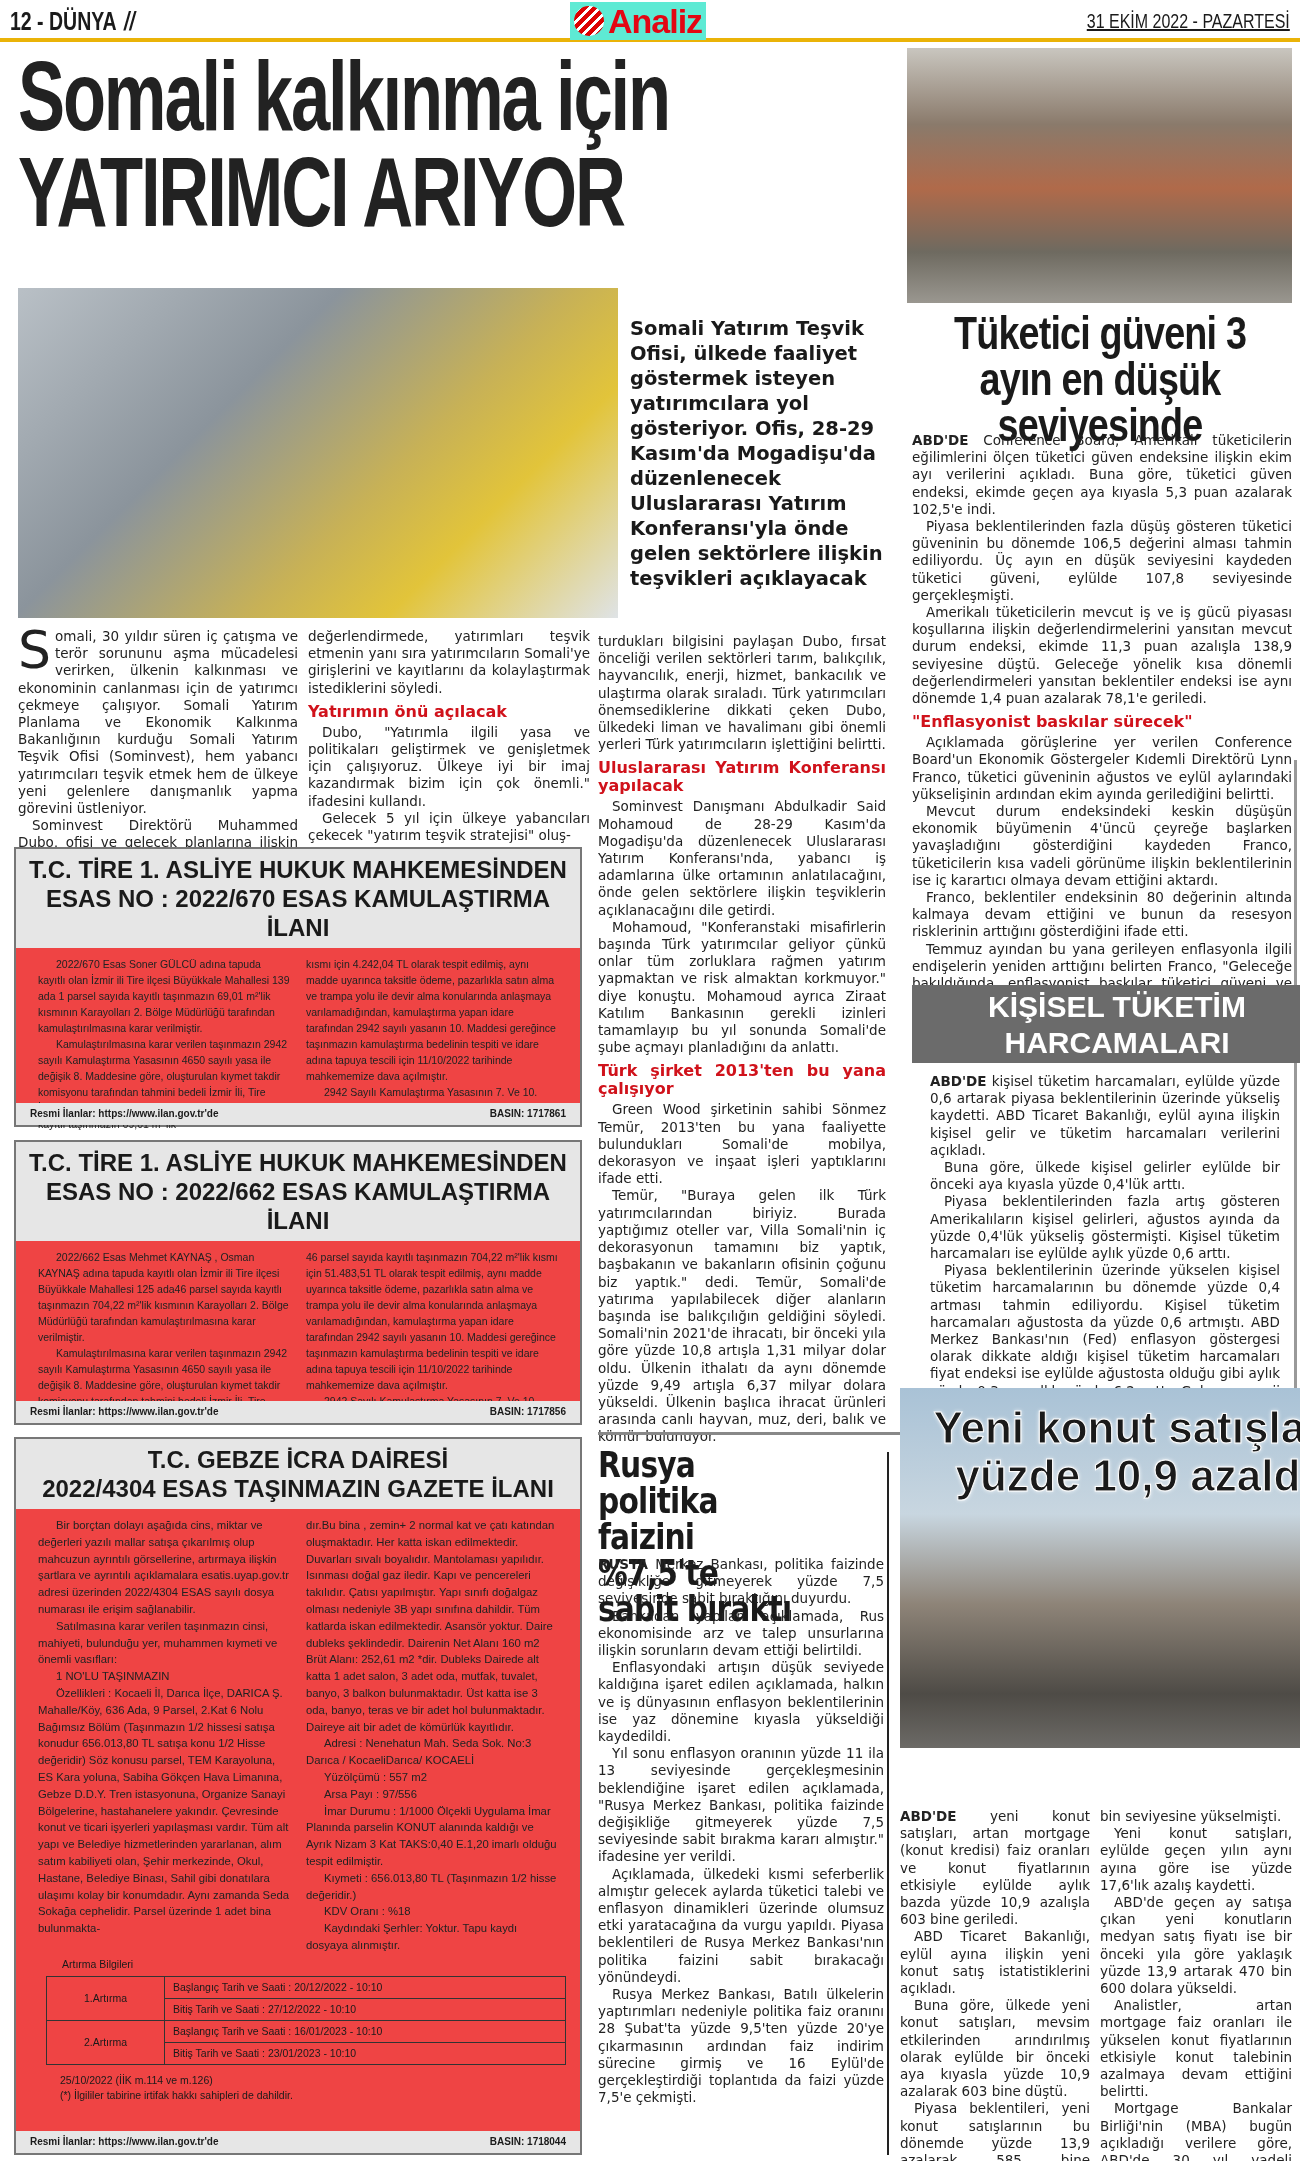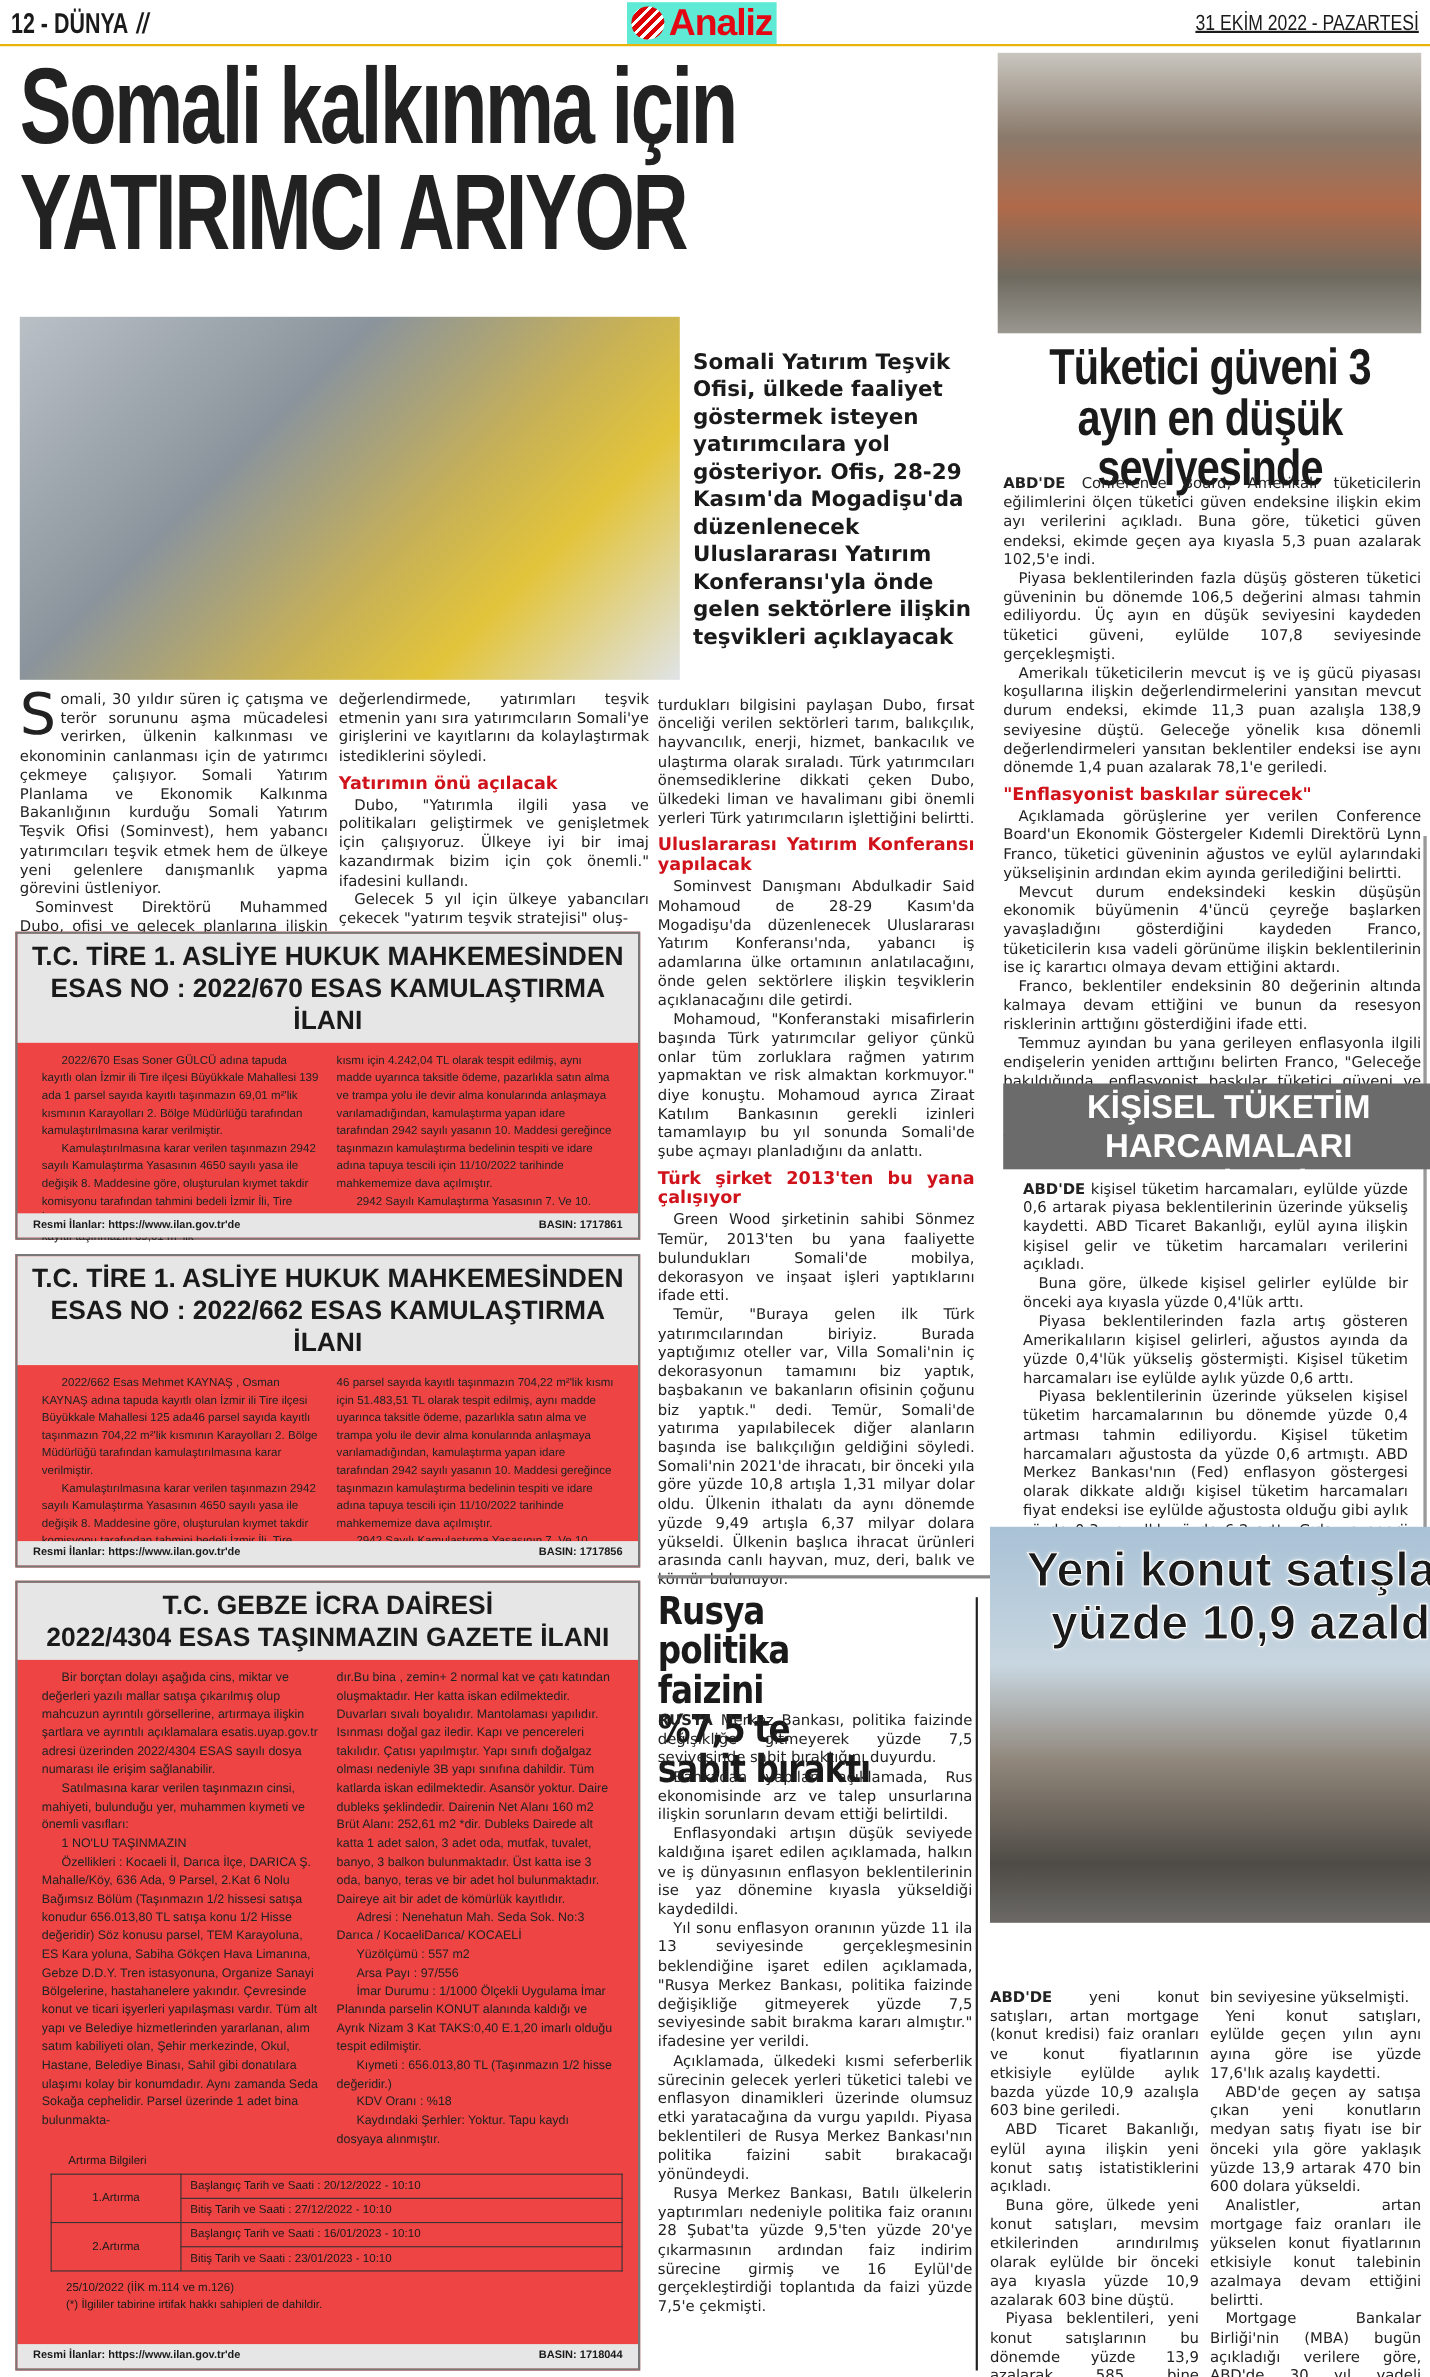--- a/index.html
+++ b/index.html
@@ -1,18 +1,18 @@
 <!DOCTYPE html>
 <html><head>
 <meta charset="utf-8">
 <style>
 *{box-sizing:border-box;margin:0;padding:0}
 body{width:1300px;height:2161px;background:#fff;font-family:"DejaVu Sans",sans-serif;color:#1a1a1a;position:relative;overflow:hidden}
 .abs{position:absolute}
-.hdr{left:0;top:0;width:1300px;height:42px;border-bottom:2px solid #eab308}
+.hdr{left:0;top:0;width:1300px;height:42px;border-bottom:4px solid #eab308}
 .hdr .left{position:absolute;left:10px;top:6px;font-family:"Liberation Sans",sans-serif;font-weight:bold;font-size:26px;transform:scaleX(.75);transform-origin:left}
 .hdr .slash{font-style:italic;margin-left:10px}
 .hdr .logo{position:absolute;left:570px;top:2px;height:38px;display:flex;align-items:center;background:#5eead4;padding:0 4px}
 .hdr .logo .mark{width:30px;height:30px;border-radius:50%;background:repeating-linear-gradient(135deg,#d00 0 4px,#fff 4px 7px);margin-right:4px}
 .hdr .logo .name{color:#e30613;font-family:"Liberation Sans",sans-serif;font-weight:bold;font-size:34px;letter-spacing:-1px}
 .hdr .date{position:absolute;right:10px;top:10px;font-family:"Liberation Sans",sans-serif;font-size:20px;text-decoration:underline;transform:scaleX(.8);transform-origin:right}
 .headline{left:18px;top:48px;width:880px;font-family:"Liberation Sans",sans-serif;font-weight:bold;line-height:96px;font-size:98px;letter-spacing:-3px;transform:scaleX(.72);transform-origin:left top;white-space:nowrap;color:#222}
 .photo{background:#999}
 .ph1{left:18px;top:288px;width:600px;height:330px;background:linear-gradient(135deg,#b9c0c6 0%,#8b949c 35%,#c7b157 60%,#e2c43a 75%,#dfe3e6 100%)}
 .ph2{left:907px;top:48px;width:385px;height:255px;background:linear-gradient(180deg,#c9c6bf 0%,#8a7a6b 30%,#b06a4a 55%,#6e6a60 80%,#9a9790 100%)}
@@ -211,21 +211,21 @@
 <div class="abs sep" style="left:598px;top:1432px;width:700px;height:3px"></div>
 
 <div class="abs rusya-h">
     <div style="white-space:normal;width:240px">Rusya politika faizini %7,5'te sabit bıraktı</div>
   </div>
 <div class="abs body rcolA">
   <p class="ni"><b>RUSYA</b><span> Merkez Bankası, politika faizinde değişikliğe gitmeyerek yüzde 7,5 seviyesinde sabit bıraktığını duyurdu.</span></p>
   <p>Bankadan yapılan açıklamada, Rus ekonomisinde arz ve talep unsurlarına ilişkin sorunların devam ettiği belirtildi.</p>
   <p>Enflasyondaki artışın düşük seviyede kaldığına işaret edilen açıklamada, halkın ve iş dünyasının enflasyon beklentilerinin ise yaz dönemine kıyasla yükseldiği kaydedildi.</p>
   <p>Yıl sonu enflasyon oranının yüzde 11 ila 13 seviyesinde gerçekleşmesinin beklendiğine işaret edilen açıklamada, "Rusya Merkez Bankası, politika faizinde değişikliğe gitmeyerek yüzde 7,5 seviyesinde sabit bırakma kararı almıştır." ifadesine yer verildi.</p>
-  <p>Açıklamada, ülkedeki kısmi seferberlik sürecinin gelecek yerleri tüketici talebi ve enflasyon dinamikleri üzerinde olumsuz etki yaratacağına da vurgu yapıldı. Piyasa beklentileri de Rusya Merkez Bankası'nın politika faizini sabit bırakacağı yönündeydi.</p>
+  <p>Açıklamada, ülkedeki kısmi seferberlik almıştır gelecek aylarda tüketici talebi ve enflasyon dinamikleri üzerinde olumsuz etki yaratacağına da vurgu yapıldı. Piyasa beklentileri de Rusya Merkez Bankası'nın politika faizini sabit bırakacağı yönündeydi.</p>
   <p>Rusya Merkez Bankası, Batılı ülkelerin yaptırımları nedeniyle politika faiz oranını 28 Şubat'ta yüzde 9,5'ten yüzde 20'ye çıkarmasının ardından faiz indirim sürecine girmiş ve 16 Eylül'de gerçekleştirdiği toplantıda da faizi yüzde 7,5'e çekmişti.</p>
 </div>
 <div class="abs vline"></div>
 
 <div class="abs photo ph3">
   <div class="t">Yeni konut satışları yüzde 10,9 azaldı</div>
 </div>
 <div class="abs body konA">
   <p class="ni"><b>ABD'DE</b><span> yeni konut satışları, artan mortgage (konut kredisi) faiz oranları ve konut fiyatlarının etkisiyle eylülde aylık bazda yüzde 10,9 azalışla 603 bine geriledi.</span></p>
   <p>ABD Ticaret Bakanlığı, eylül ayına ilişkin yeni konut satış istatistiklerini açıkladı.</p>

